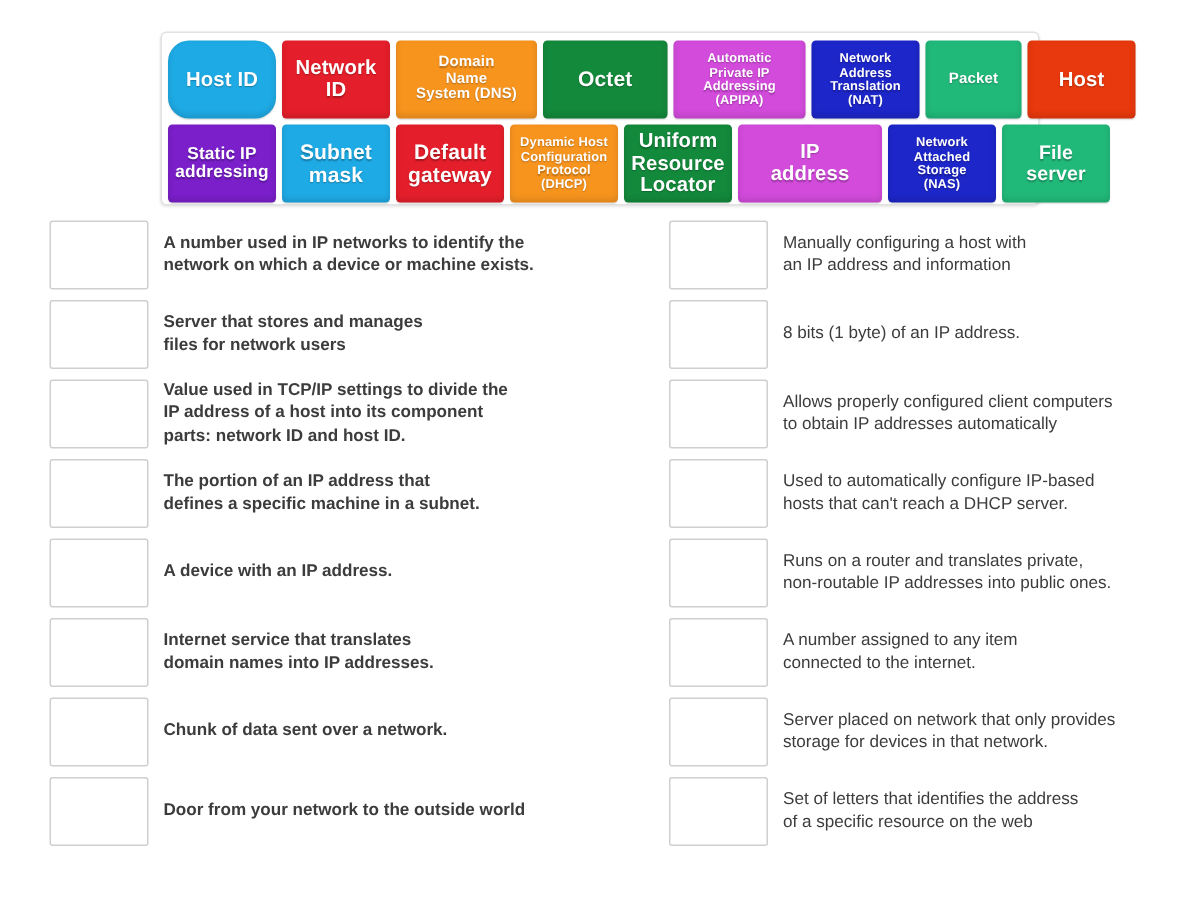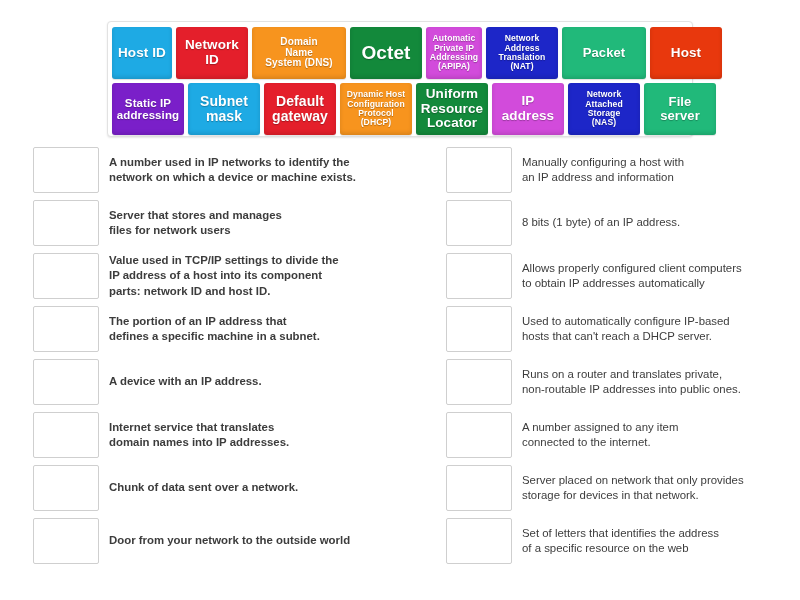--- a/index.html
+++ b/index.html
@@ -92,48 +92,48 @@
     white-space: pre-line;
   }
 </style>
 </head>
 <body>
 
 <div id="app">
 
   <div class="tile-bank">
     <div class="tile-row" id="tile-row-1">
-        <div class="tile" style="background: rgb(30, 170, 228); font-size: 13.5px; width: 60px;">
+        <div class="tile" style="background: rgb(30, 170, 228); font-size: 13.5px; width: 72px; border-radius: 14px;">
           <span style="white-space: pre-line;">Host ID</span>
         </div>
         <div class="tile" style="background: rgb(228, 31, 43); font-size: 13.5px; width: 72px;">
           <span style="white-space: pre-line;">Network
 ID</span>
         </div>
         <div class="tile" style="background: rgb(247, 148, 30); font-size: 10px; width: 94px;">
           <span style="white-space: pre-line;">Domain
 Name
 System (DNS)</span>
         </div>
-        <div class="tile" style="background: rgb(19, 137, 59); font-size: 19px; width: 72px;">
+        <div class="tile" style="background: rgb(19, 137, 59); font-size: 14px; width: 83px;">
           <span style="white-space: pre-line;">Octet</span>
         </div>
-        <div class="tile" style="background: rgb(210, 75, 219); font-size: 8.6px; width: 56px;">
+        <div class="tile" style="background: rgb(210, 75, 219); font-size: 8.6px; width: 88px;">
           <span style="white-space: pre-line;">Automatic
 Private IP
 Addressing
 (APIPA)</span>
         </div>
         <div class="tile" style="background: rgb(29, 38, 200); font-size: 8.6px; width: 72px;">
           <span style="white-space: pre-line;">Network
 Address
 Translation
 (NAT)</span>
         </div>
-        <div class="tile" style="background: rgb(33, 185, 122); font-size: 13px; width: 84px;">
+        <div class="tile" style="background: rgb(33, 185, 122); font-size: 10px; width: 64px;">
           <span style="white-space: pre-line;">Packet</span>
         </div>
         <div class="tile" style="background: rgb(232, 56, 13); font-size: 13.5px; width: 72px; text-align: center;">
           <span style="white-space: pre-line;">Host</span>
         </div>
       </div>
     <div class="tile-row" id="tile-row-2">
         <div class="tile" style="background: rgb(122, 31, 201); font-size: 11.5px; width: 72px;">
           <span style="white-space: pre-line;">Static IP
 addressing</span>
@@ -150,21 +150,21 @@
           <span style="white-space: pre-line;">Dynamic Host
 Configuration
 Protocol
 (DHCP)</span>
         </div>
         <div class="tile" style="background: rgb(19, 137, 59); font-size: 13.5px; width: 72px;">
           <span style="white-space: pre-line;">Uniform
 Resource
 Locator</span>
         </div>
-        <div class="tile" style="background: rgb(210, 75, 219); font-size: 13.5px; width: 72px;">
+        <div class="tile" style="background: rgb(210, 75, 219); font-size: 13.5px; width: 96px;">
           <span style="white-space: pre-line;">IP
 address</span>
         </div>
         <div class="tile" style="background: rgb(29, 38, 200); font-size: 8.6px; width: 72px;">
           <span style="white-space: pre-line;">Network
 Attached
 Storage
 (NAS)</span>
         </div>
         <div class="tile" style="background: rgb(33, 185, 122); font-size: 13px; width: 72px;">

